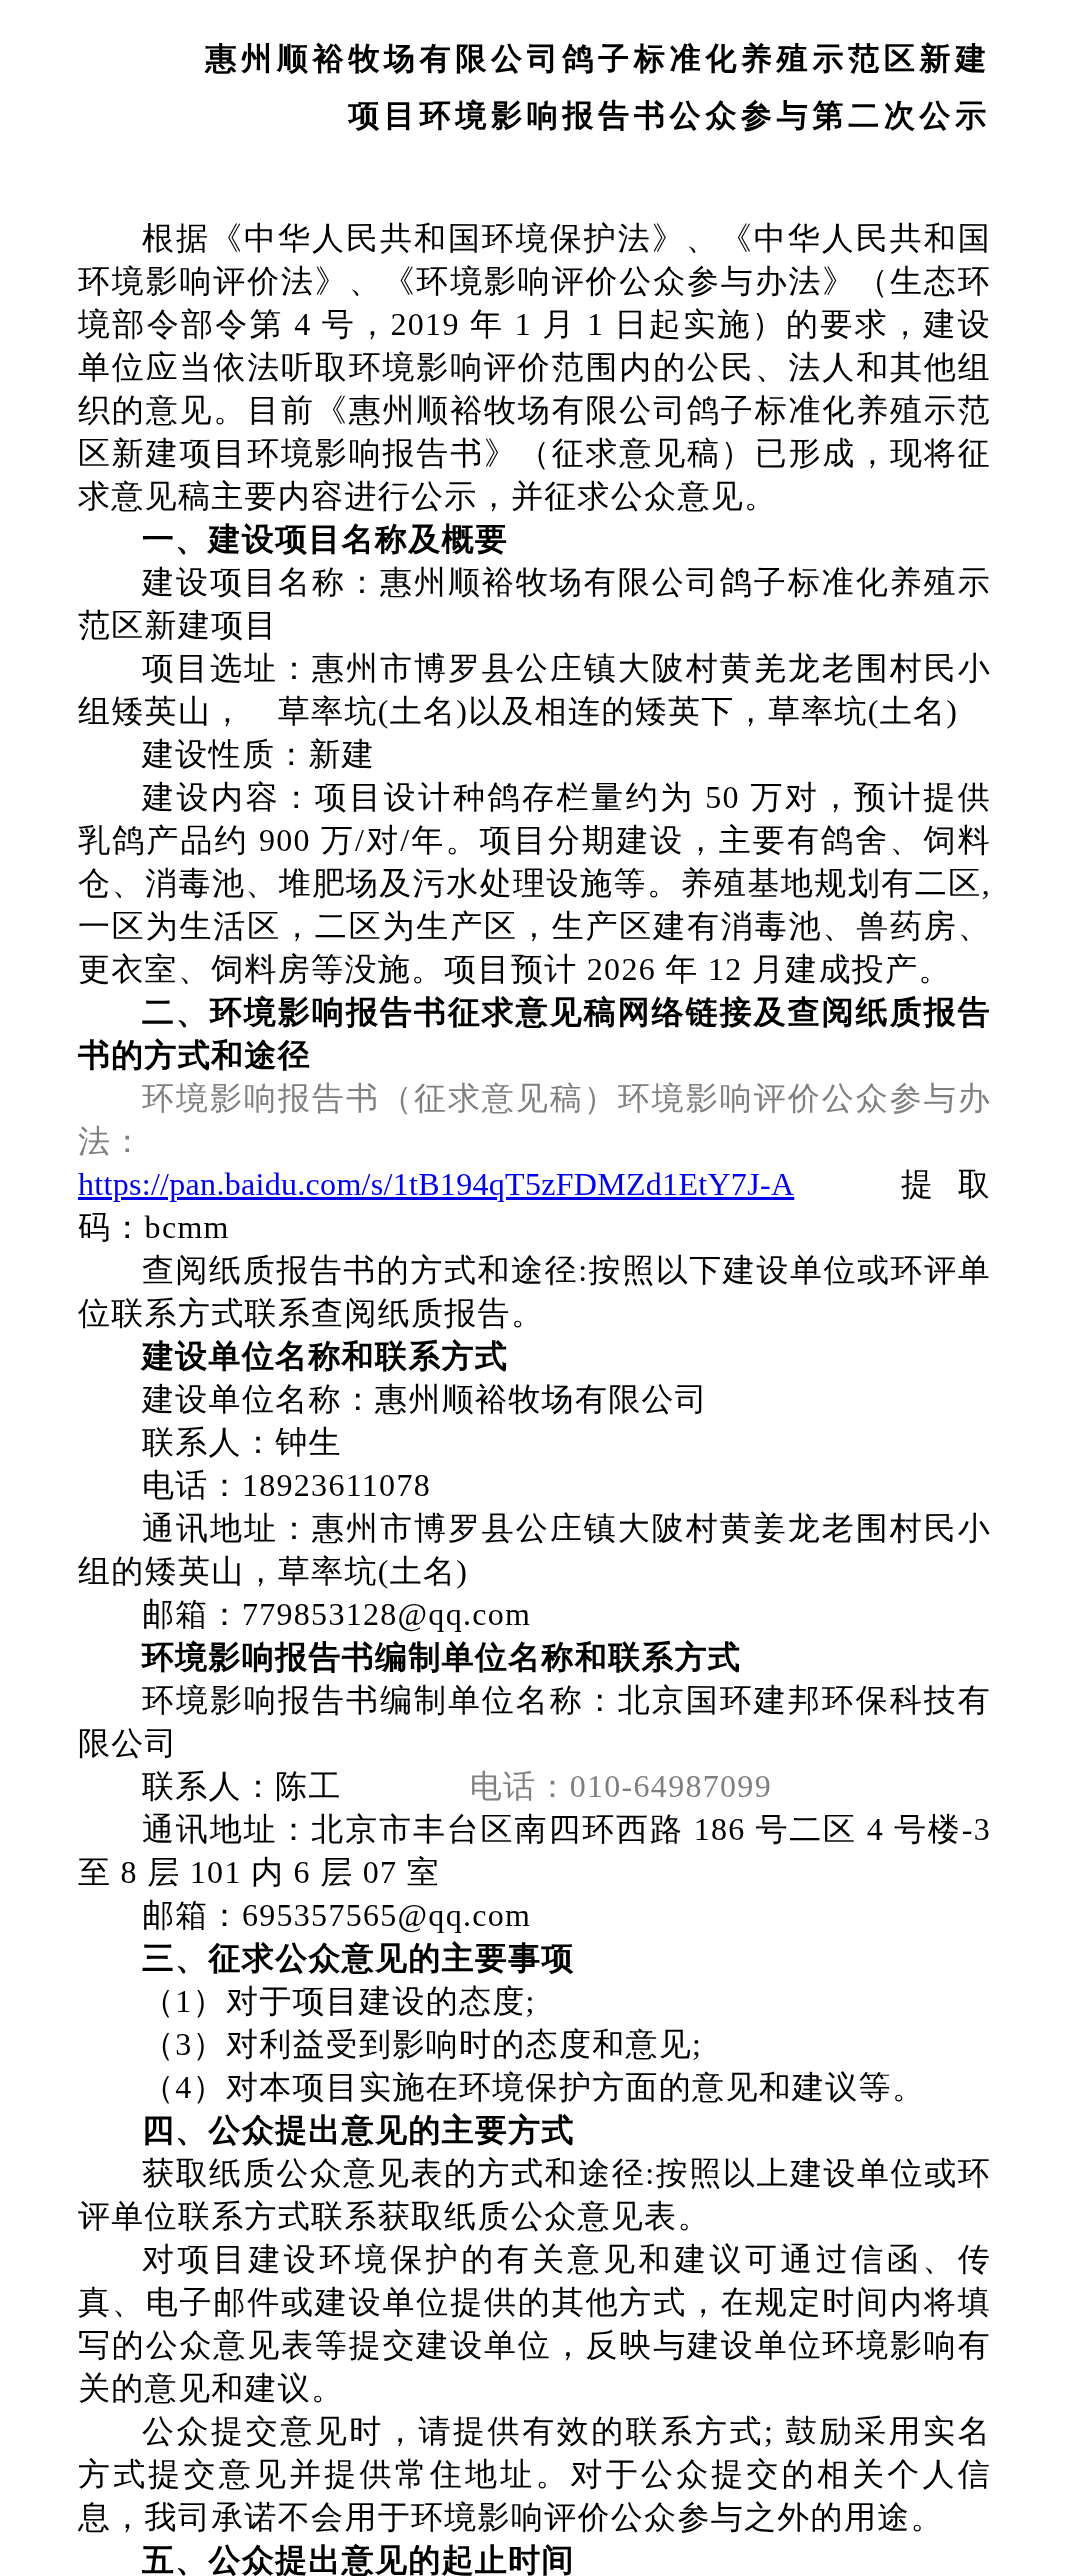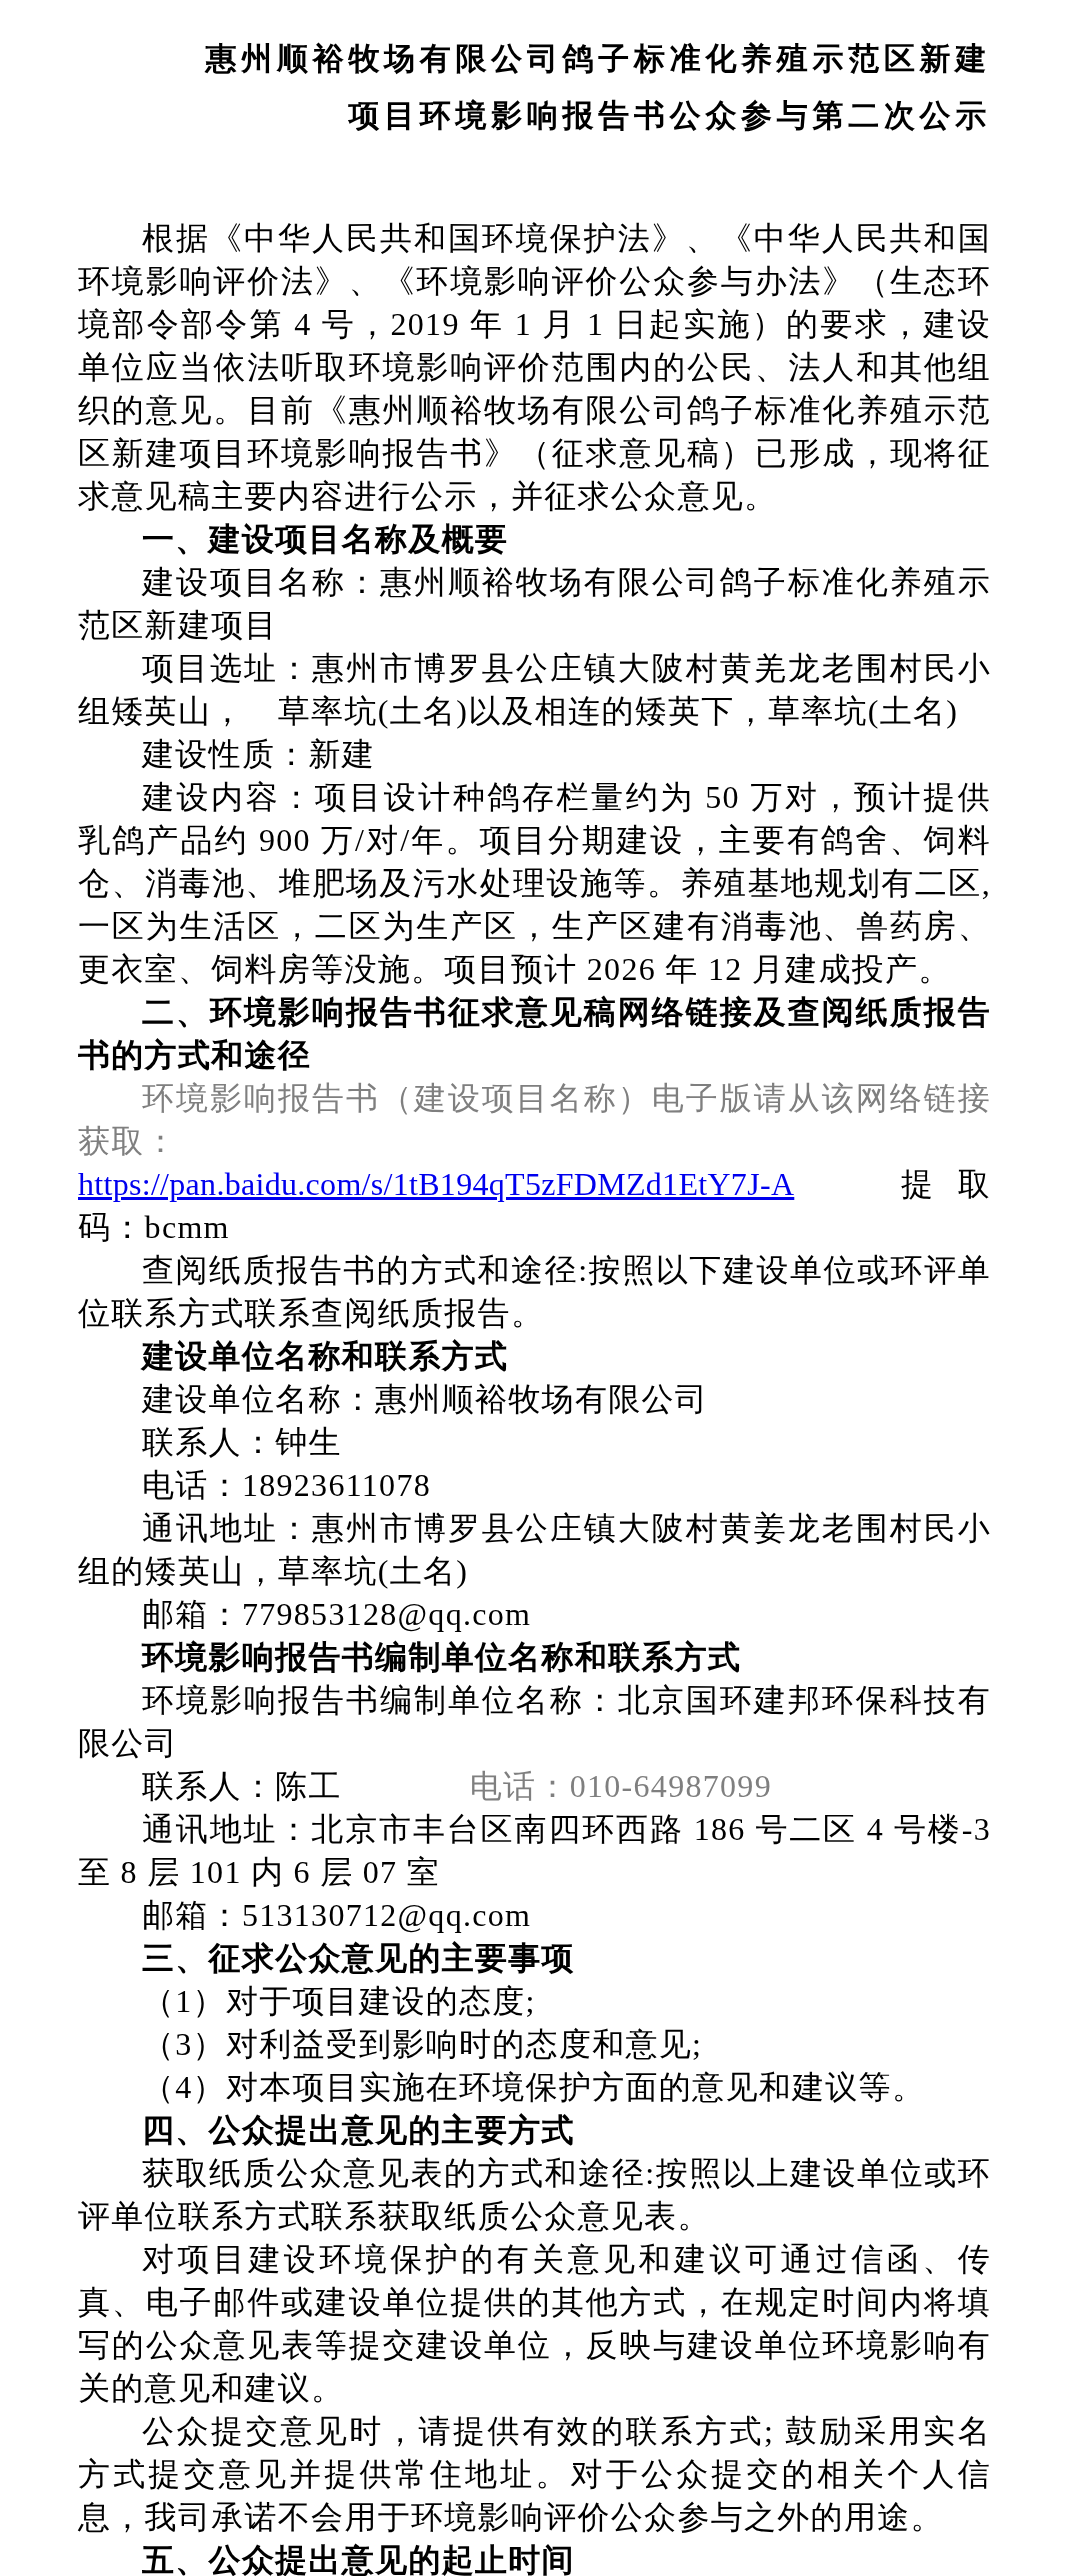--- a/index.html
+++ b/index.html
@@ -64,36 +64,36 @@
 
   <p class="ind">根据《中华人民共和国环境保护法》、《中华人民共和国环境影响评价法》、《环境影响评价公众参与办法》（生态环境部令部令第 4 号，2019 年 1 月 1 日起实施）的要求，建设单位应当依法听取环境影响评价范围内的公民、法人和其他组织的意见。目前《惠州顺裕牧场有限公司鸽子标准化养殖示范区新建项目环境影响报告书》（征求意见稿）已形成，现将征求意见稿主要内容进行公示，并征求公众意见。</p>
 
   <p class="ind h">一、建设项目名称及概要</p>
   <p class="ind">建设项目名称：惠州顺裕牧场有限公司鸽子标准化养殖示范区新建项目</p>
   <p class="ind">项目选址：惠州市博罗县公庄镇大陂村黄羌龙老围村民小组矮英山，　草率坑(土名)以及相连的矮英下，草率坑(土名)</p>
   <p class="ind">建设性质：新建</p>
   <p class="ind">建设内容：项目设计种鸽存栏量约为 50 万对，预计提供乳鸽产品约 900 万/对/年。项目分期建设，主要有鸽舍、饲料仓、消毒池、堆肥场及污水处理设施等。养殖基地规划有二区,一区为生活区，二区为生产区，生产区建有消毒池、兽药房、更衣室、饲料房等没施。项目预计 2026 年 12 月建成投产。</p>
 
   <p class="ind h">二、环境影响报告书征求意见稿网络链接及查阅纸质报告书的方式和途径</p>
-  <p class="ind g">环境影响报告书（建设项目名称）电子版请从该网络链接获取：</p>
+  <p class="ind g">环境影响报告书（征求意见稿）环境影响评价公众参与办法：</p>
   <p><a class="lnk">https://pan.baidu.com/s/1tB194qT5zFDMZd1EtY7J-A</a><span class="code">提取码：bcmm</span></p>
   <p class="ind">查阅纸质报告书的方式和途径:按照以下建设单位或环评单位联系方式联系查阅纸质报告。</p>
 
   <p class="ind h">建设单位名称和联系方式</p>
   <p class="ind">建设单位名称：惠州顺裕牧场有限公司</p>
   <p class="ind">联系人：钟生</p>
   <p class="ind">电话：18923611078</p>
   <p class="ind">通讯地址：惠州市博罗县公庄镇大陂村黄姜龙老围村民小组的矮英山，草率坑(土名)</p>
   <p class="ind">邮箱：779853128@qq.com</p>
 
   <p class="ind h">环境影响报告书编制单位名称和联系方式</p>
   <p class="ind">环境影响报告书编制单位名称：北京国环建邦环保科技有限公司</p>
   <p class="ind"><span>联系人：陈工</span><span class="g phone-gap">电话：010-64987099</span></p>
   <p class="ind">通讯地址：北京市丰台区南四环西路 186 号二区 4 号楼-3 至 8 层 101 内 6 层 07 室</p>
-  <p class="ind">邮箱：513130712@qq.com</p>
+  <p class="ind">邮箱：695357565@qq.com</p>
 
   <p class="ind h">三、征求公众意见的主要事项</p>
   <p class="ind">（1）对于项目建设的态度;</p>
   <p class="ind">（3）对利益受到影响时的态度和意见;</p>
   <p class="ind">（4）对本项目实施在环境保护方面的意见和建议等。</p>
 
   <p class="ind h">四、公众提出意见的主要方式</p>
   <p class="ind">获取纸质公众意见表的方式和途径:按照以上建设单位或环评单位联系方式联系获取纸质公众意见表。</p>
   <p class="ind">对项目建设环境保护的有关意见和建议可通过信函、传真、电子邮件或建设单位提供的其他方式，在规定时间内将填写的公众意见表等提交建设单位，反映与建设单位环境影响有关的意见和建议。</p>
   <p class="ind">公众提交意见时，请提供有效的联系方式; 鼓励采用实名方式提交意见并提供常住地址。对于公众提交的相关个人信息，我司承诺不会用于环境影响评价公众参与之外的用途。</p>

